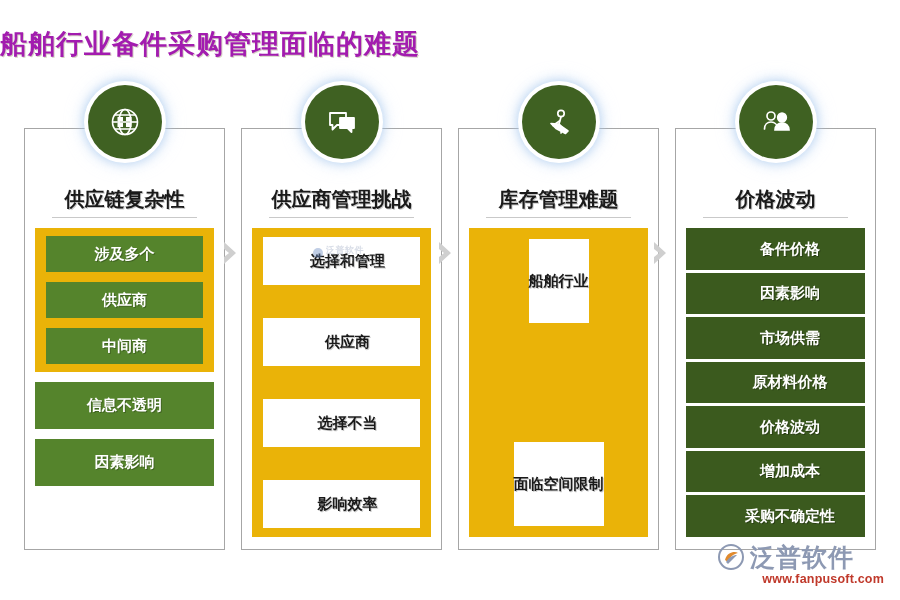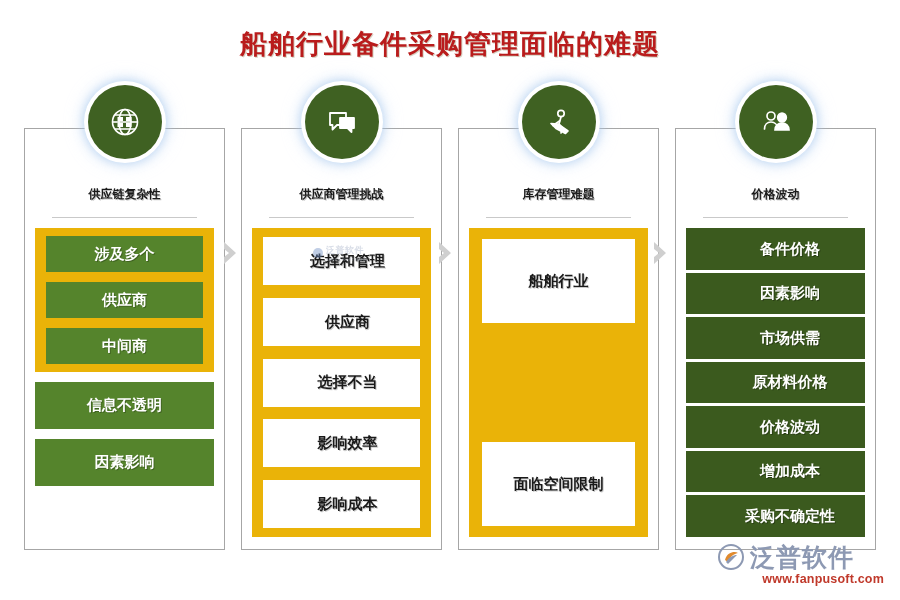--- a/index.html
+++ b/index.html
@@ -18,24 +18,23 @@
     height: 600px;
     background: #ffffff;
   }
 
   
   #page-title {
     position: absolute;
     top: 26px;
     left: 0;
     width: 900px;
-    text-align: center;
     font-size: 27px;
     font-weight: bold;
-    color: #b91c1c;
+    color: #a21caf;
     letter-spacing: 1px;
     text-shadow: 1px 1px 0 rgba(120,110,60,0.30);
   }
 
   
   #columns {
     position: absolute;
     top: 128px;
     left: 24px;
     width: 852px;
@@ -97,21 +96,21 @@
   }
   .badge svg { display: block; }
 
   
   .col-head {
     position: absolute;
     top: 58px;
     left: 0;
     width: 100%;
     text-align: center;
-    font-size: 12px;
+    font-size: 20px;
     font-weight: bold;
     color: #1a1a1a;
     text-shadow: 1px 1px 0 rgba(0,0,0,0.22);
   }
   .col-rule {
     position: absolute;
     top: 89px;
     left: 14%;
     width: 72%;
     height: 1px;
@@ -165,21 +164,21 @@
 
   
   .col1 .group-box { height: 144px; margin-bottom: 10px; }
   .col1 .group-box .chip { height: 36px; }
   .col1 .loose { height: 47px; margin-bottom: 10px; }
   .col1 .loose:last-child { margin-bottom: 0; }
 
   .col2 .group-box { height: 100%; padding: 9px 11px; }
   .col2 .group-box .chip { height: 48px; padding-left: 12px; }
 
-  .col3 .group-box { height: 100%; padding: 11px 13px; }
+  .col3 .group-box { height: 100%; padding: 11px 13px; align-items: center; }
   .col3 .group-box .chip { height: 84px; }
 
   .col4 .items { gap: 3px; }
   .col4 .chip { flex: 1 1 0; padding-left: 29px; }
 
   
   .arrow {
     position: absolute;
     top: 240px;
     width: 20px;
@@ -316,21 +315,20 @@
 
       <div class="col-head">供应商管理挑战</div>
       <div class="col-rule"></div>
 
       <div class="items">
         <div class="group-box">
           <div class="chip white">选择和管理</div>
           <div class="chip white">供应商</div>
           <div class="chip white">选择不当</div>
           <div class="chip white">影响效率</div>
-          <div class="chip white">影响成本</div>
         </div>
       </div>
 
       <div class="wm" style="top:116px; left:72px;">
         <div class="wm-mark"></div>
         <div>
           <div class="wm-text">泛普软件</div>
           <div class="wm-sub">FANPU SOFTWARE</div>
         </div>
       </div>

